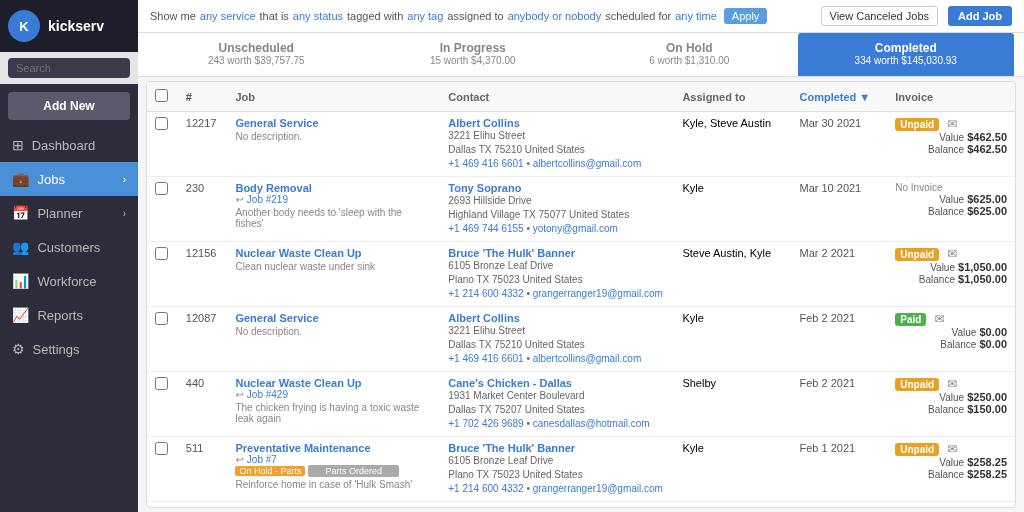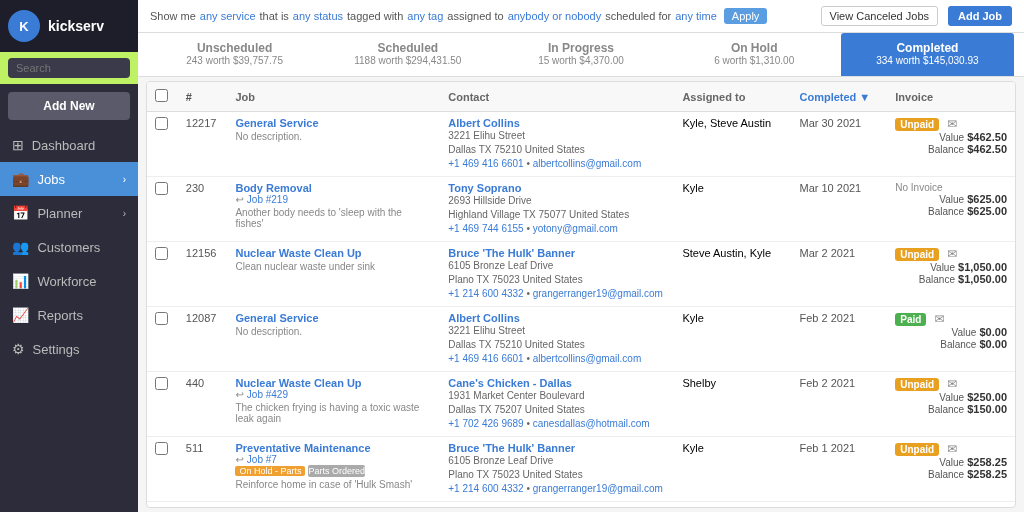--- a/index.html
+++ b/index.html
@@ -34,21 +34,21 @@
       font-weight: bold;
       font-size: 13px;
     }
     #sidebar-brand {
       color: white;
       font-size: 14px;
       font-weight: bold;
     }
     #sidebar-search {
       padding: 6px 8px;
-      background: #bef264;
+      background: #e5e5e5;
     }
     #sidebar-search input {
       width: 100%;
       background: #3a3a4a;
       border: none;
       border-radius: 4px;
       padding: 4px 8px;
       color: #ccc;
       font-size: 11px;
     }
@@ -207,21 +207,21 @@
       color: white;
     }
     .badge-unpaid { background: #e8a020; }
     .badge-paid { background: #4caf50; }
     .badge-noinvoice { color: #888; font-size: 10px; }
     .invoice-row { display: flex; align-items: center; gap: 8px; flex-wrap: wrap; }
     .invoice-amounts { text-align: right; }
     .inv-value { color: #555; font-size: 10px; }
     .inv-amount { color: #333; font-size: 11px; font-weight: bold; }
     .on-hold-tag { background: #f0a030; color: white; font-size: 9px; padding: 0 4px; border-radius: 2px; }
-    .parts-tag { background: #aaa; color: white; font-size: 9px; padding: 1px 0; border-radius: 2px; }
+    .parts-tag { background: #aaa; color: white; font-size: 9px; padding: 1px 17px; border-radius: 2px; }
     .email-icon { font-size: 12px; color: #888; cursor: pointer; }
   </style>
 </head>
 <body>
 
 <div id="sidebar">
   <div id="sidebar-header">
     <div id="logo-icon">K</div>
     <span id="sidebar-brand">kickserv</span>
   </div>
@@ -283,24 +283,20 @@
     <span class="filter-link">any time</span>
     <button id="apply-btn">Apply</button>
     <button id="view-canceled-btn">View Canceled Jobs</button>
     <button id="add-job-btn">Add Job</button>
   </div>
 
   <div id="status-tabs">
       <div class="status-tab">
     <div class="tab-name">Unscheduled</div>
     <div class="tab-count">243 worth $39,757.75</div>
-  </div>
-      <div class="status-tab">
-    <div class="tab-name">Scheduled</div>
-    <div class="tab-count">1188 worth $294,431.50</div>
   </div>
       <div class="status-tab">
     <div class="tab-name">In Progress</div>
     <div class="tab-count">15 worth $4,370.00</div>
   </div>
       <div class="status-tab">
     <div class="tab-name">On Hold</div>
     <div class="tab-count">6 worth $1,310.00</div>
   </div>
       <div class="status-tab active">

